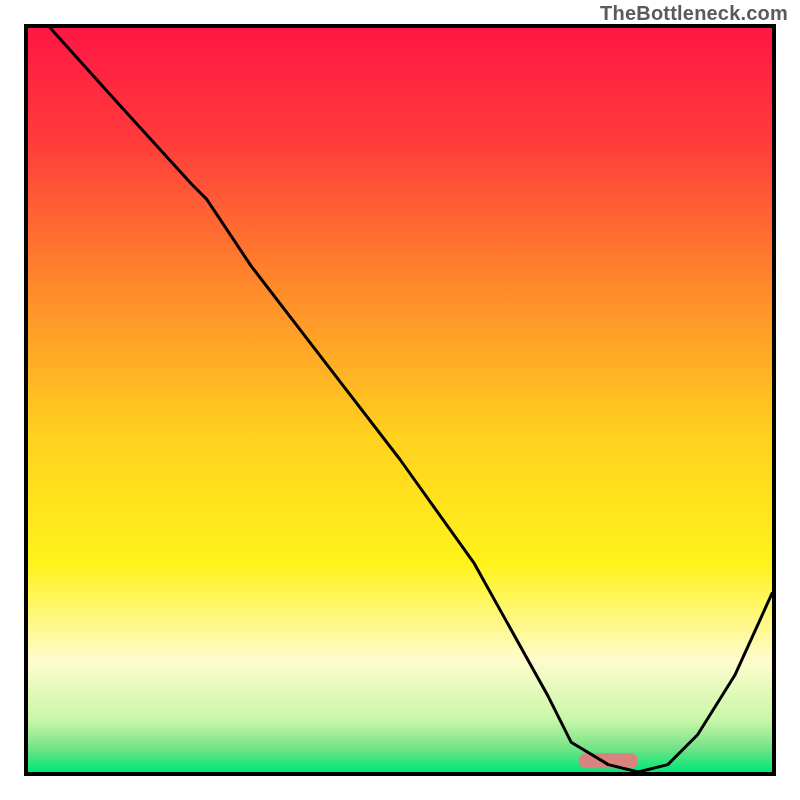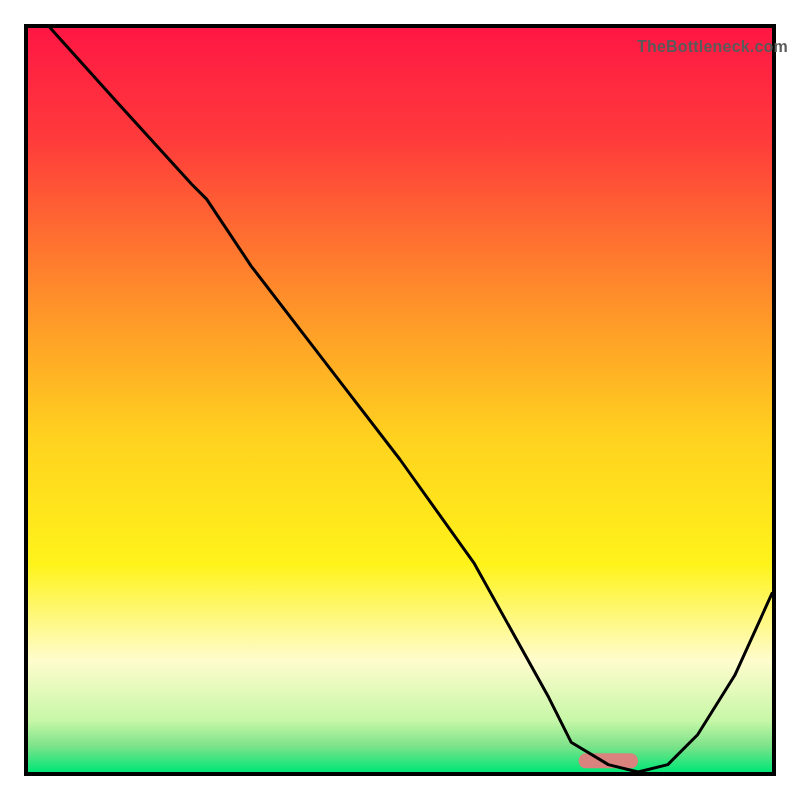--- a/index.html
+++ b/index.html
@@ -12,26 +12,25 @@
   }
   .wrap {
     position: relative;
     width: 800px;
     height: 800px;
   }
   .watermark {
     position: absolute;
     top: 2px;
     right: 12px;
-    font-size: 16px;
+    font-size: 20px;
     font-weight: 600;
     color: #5a5a5a;
     letter-spacing: 0.2px;
     z-index: 5;
-    margin-top: 36px;
   }
   svg {
     display: block;
   }
 </style>
 </head>
 <body>
 
 <div class="wrap">
   <div class="watermark">TheBottleneck.com</div>

